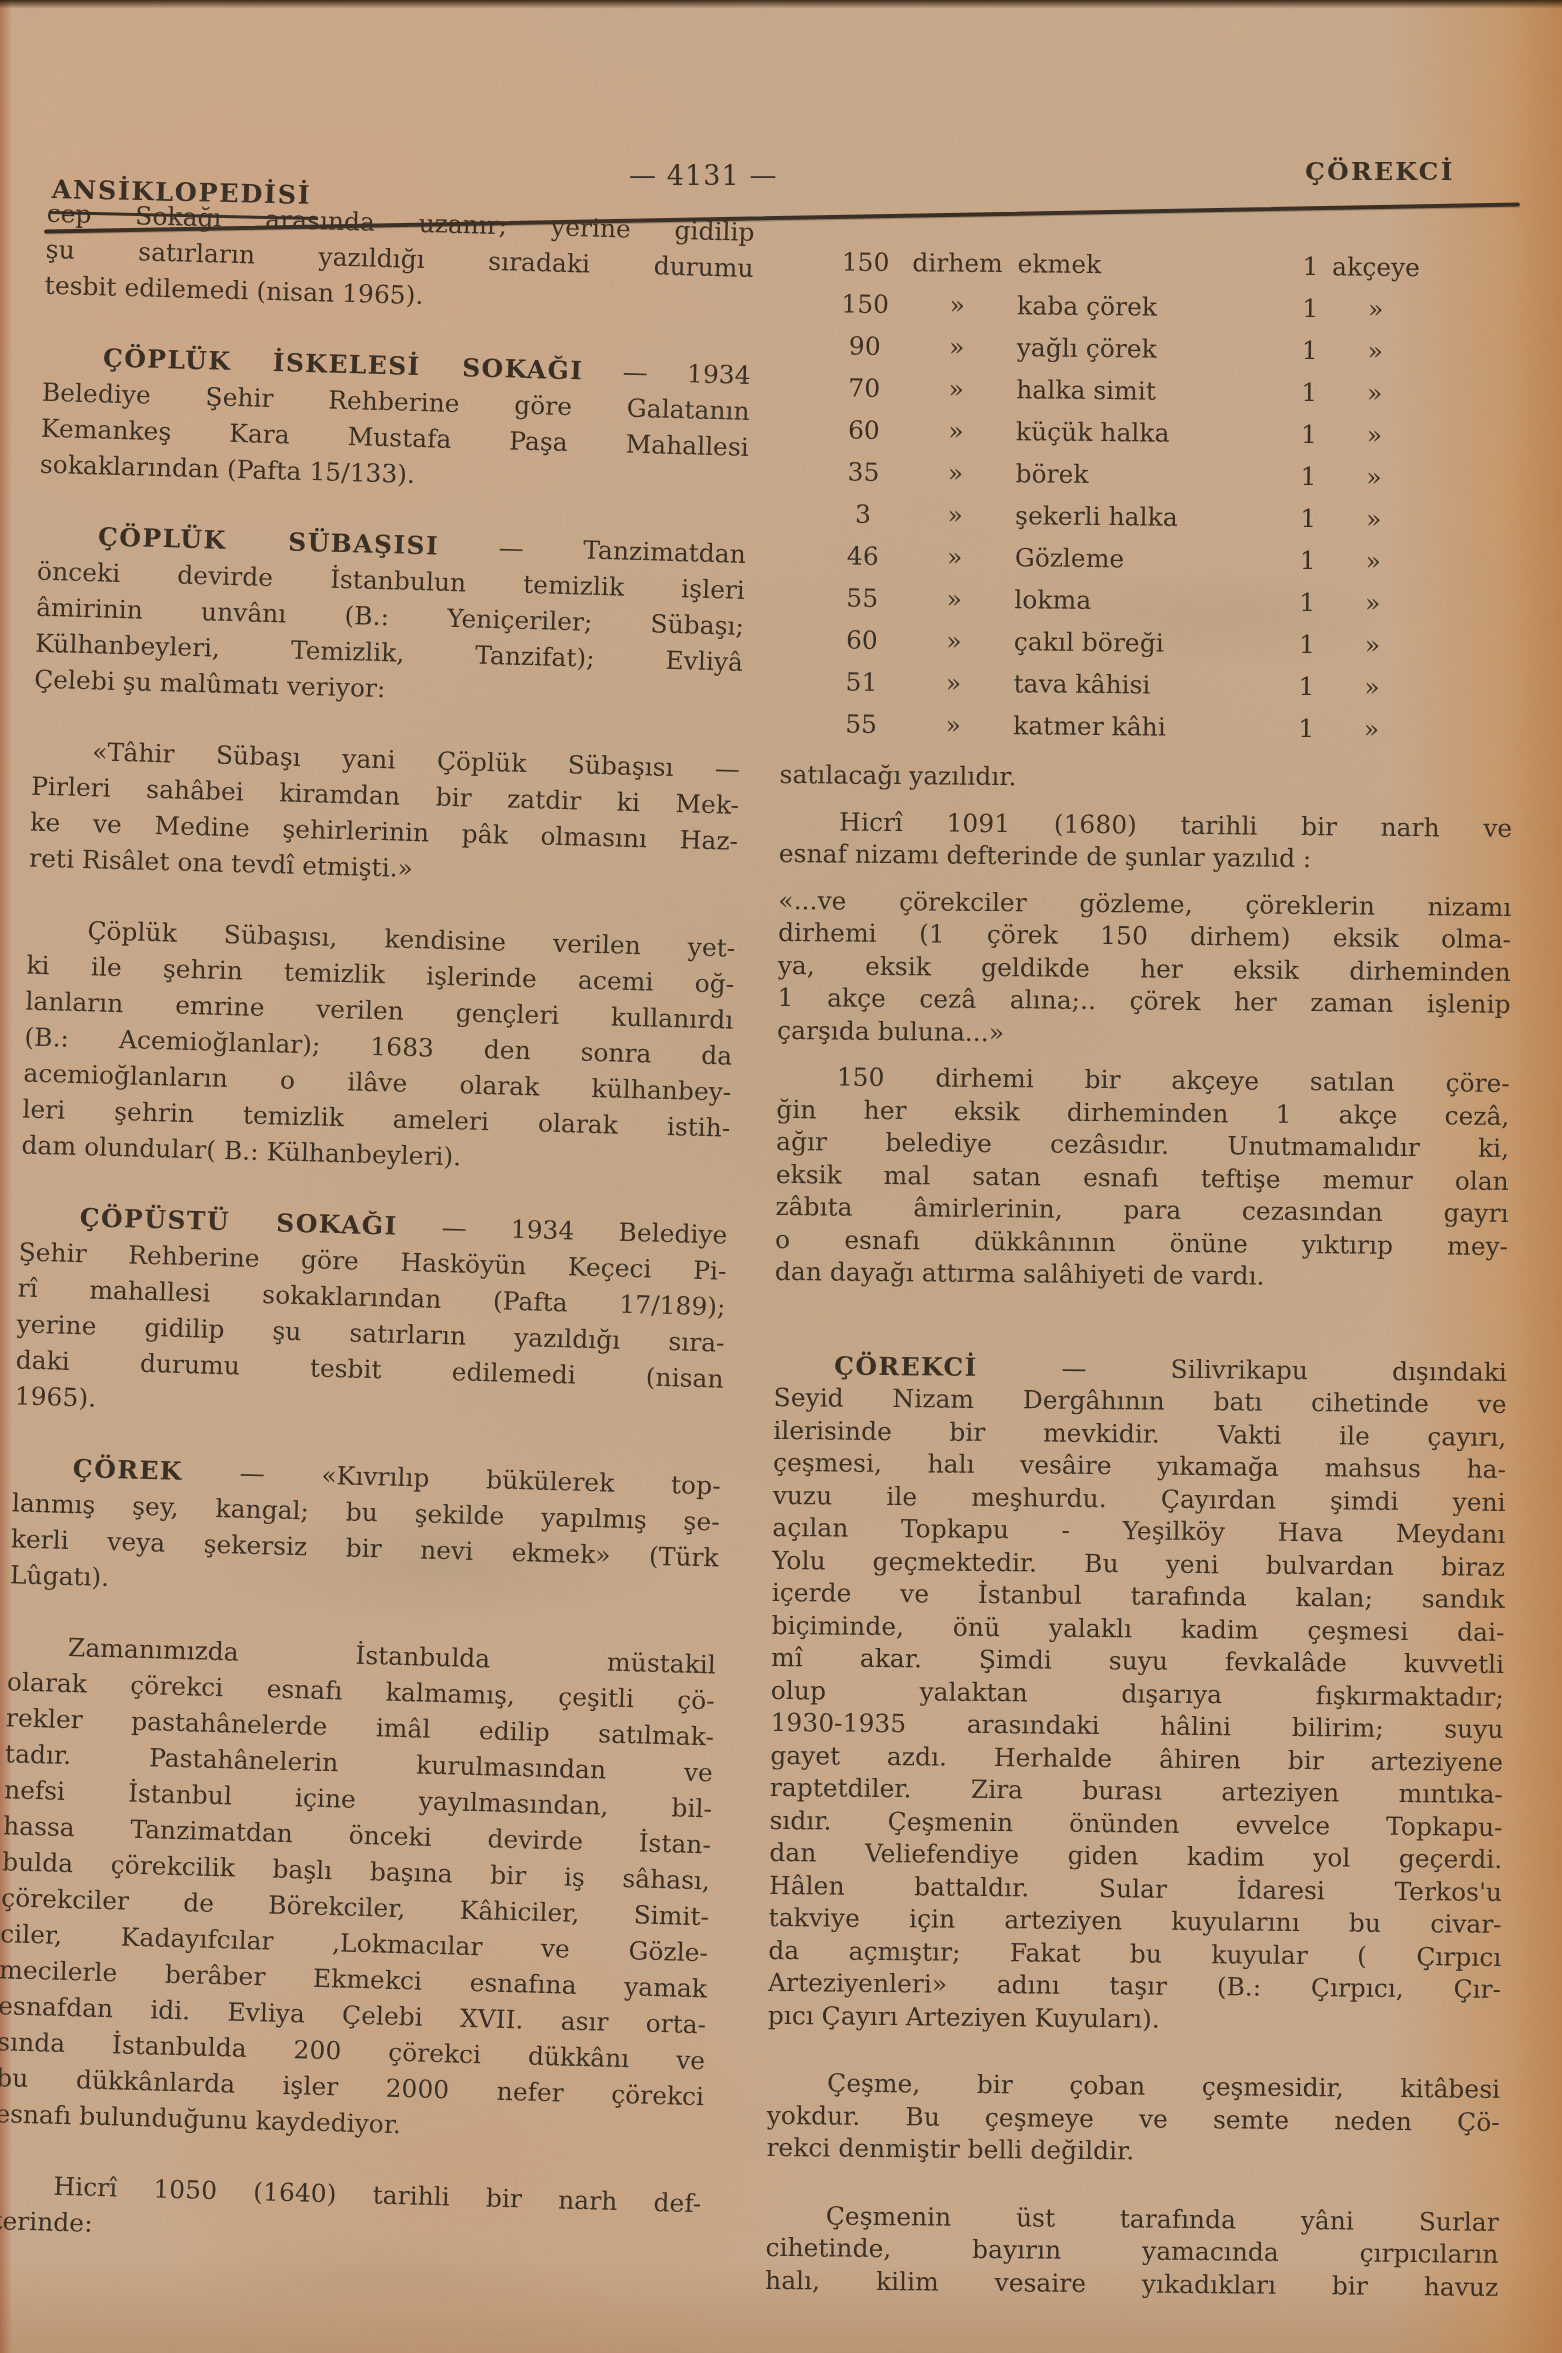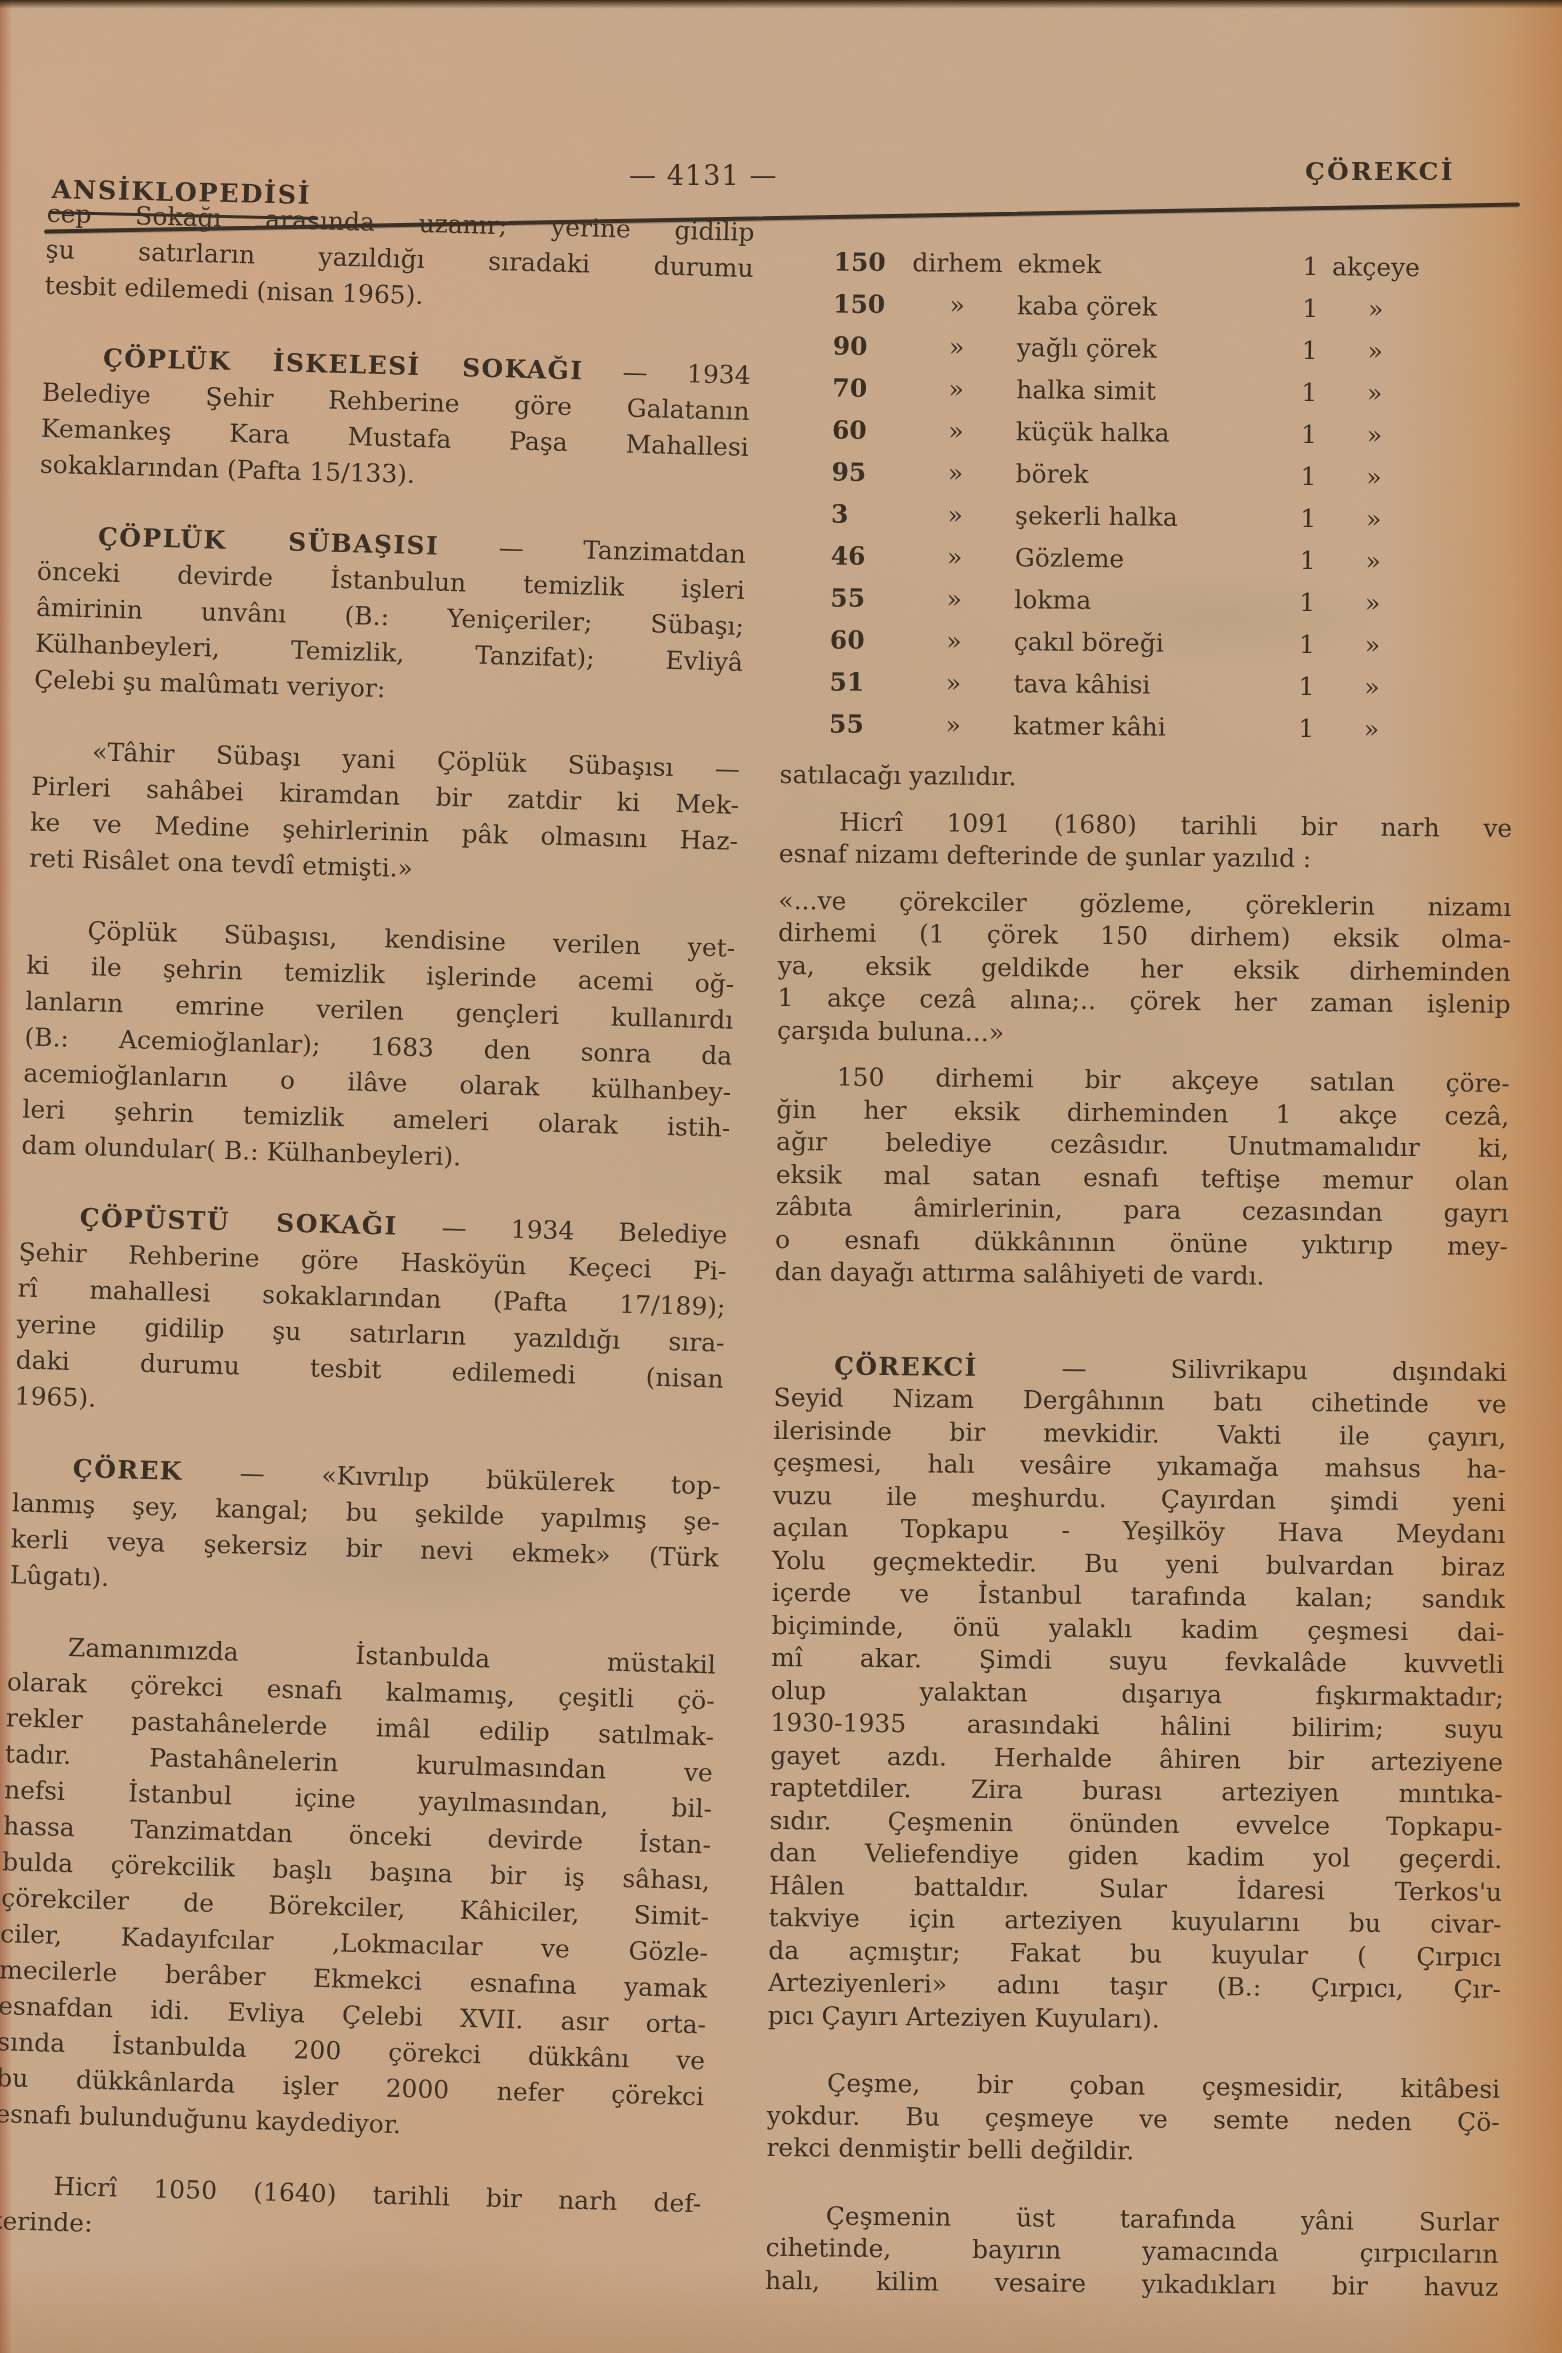--- a/index.html
+++ b/index.html
@@ -37,21 +37,21 @@
   .s2{margin-top:35px}
   .s3{margin-top:61px}
   .ind .ln:first-child{text-indent:2.4em;}
   .ln{text-align:justify;text-align-last:justify;}
   .ln.last{text-align-last:left;}
   .term{font-weight:bold;letter-spacing:.055em;}
 
   
   .ptable{margin:24px 0 0 49px;width:600px;}
   .trow{display:flex;line-height:42px;}
-  .c-qty{width:64px;text-align:left;font-weight:bold;}
+  .c-qty{width:64px;text-align:center;}
   .c-unit{width:120px;text-align:center;}
   .c-item{flex:1;text-align:left;}
   .c-price{width:32.5px;text-align:right;}
   .c-punit{width:115px;text-align:center;}
 
   
   .smudge{position:absolute;pointer-events:none;}
   .sm1{left:195px;top:1506px;width:488px;height:119px;
     background:radial-gradient(closest-side, rgba(120,125,100,.16), rgba(120,125,100,0));}
   .sm2{left:1029px;top:569px;width:379px;height:98px;
@@ -173,21 +173,21 @@
           <span class="c-punit">»</span>
         </div>
         <div class="trow">
           <span class="c-qty">60</span>
           <span class="c-unit">»</span>
           <span class="c-item">küçük halka</span>
           <span class="c-price">1</span>
           <span class="c-punit">»</span>
         </div>
         <div class="trow">
-          <span class="c-qty">95</span>
+          <span class="c-qty">35</span>
           <span class="c-unit">»</span>
           <span class="c-item">börek</span>
           <span class="c-price">1</span>
           <span class="c-punit">»</span>
         </div>
         <div class="trow">
           <span class="c-qty">3</span>
           <span class="c-unit">»</span>
           <span class="c-item">şekerli halka</span>
           <span class="c-price">1</span>

